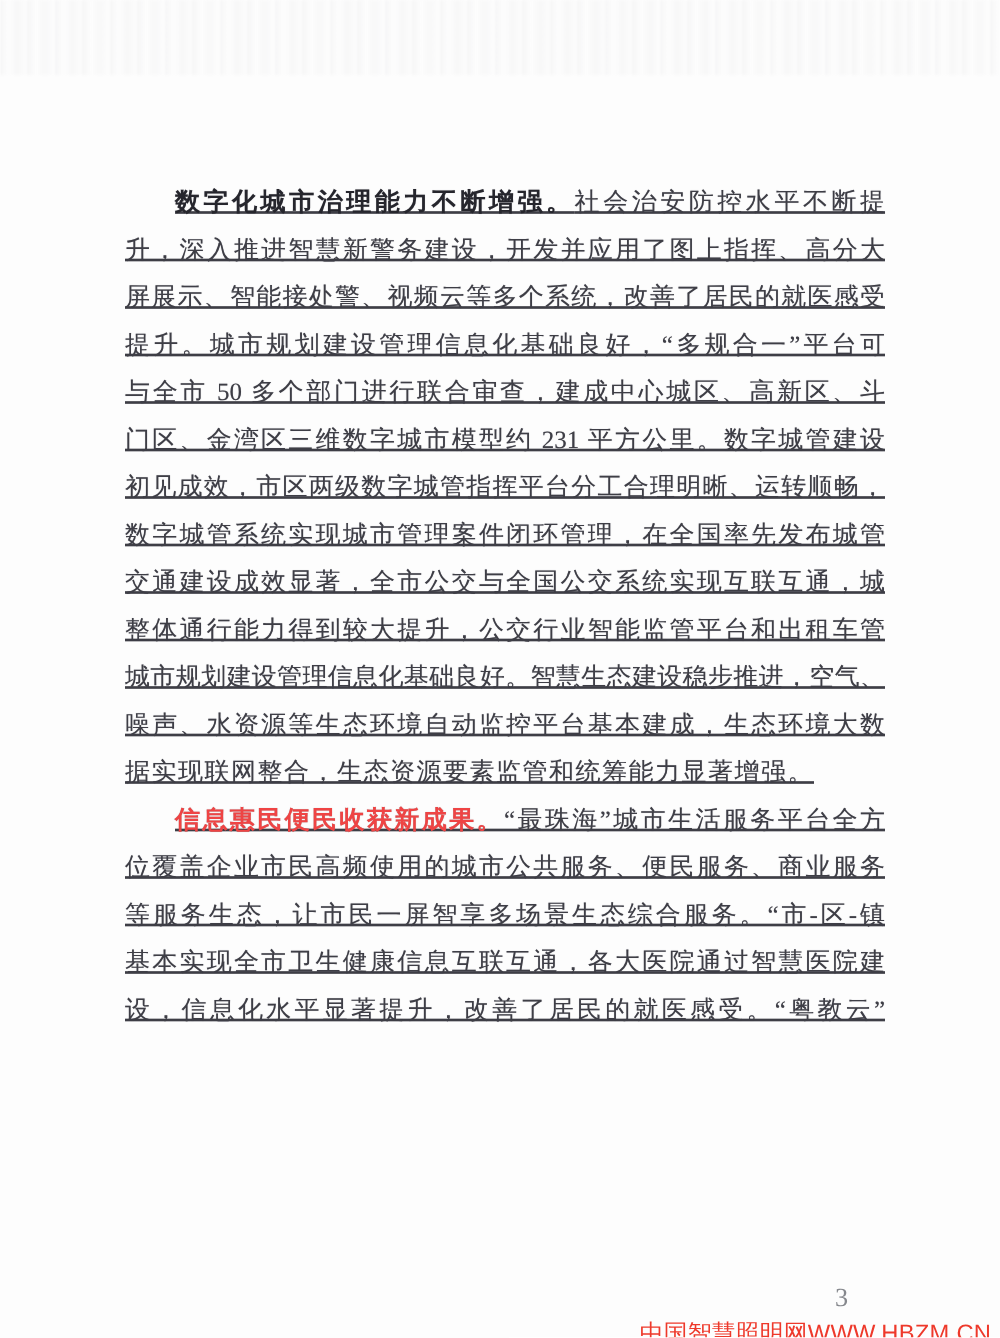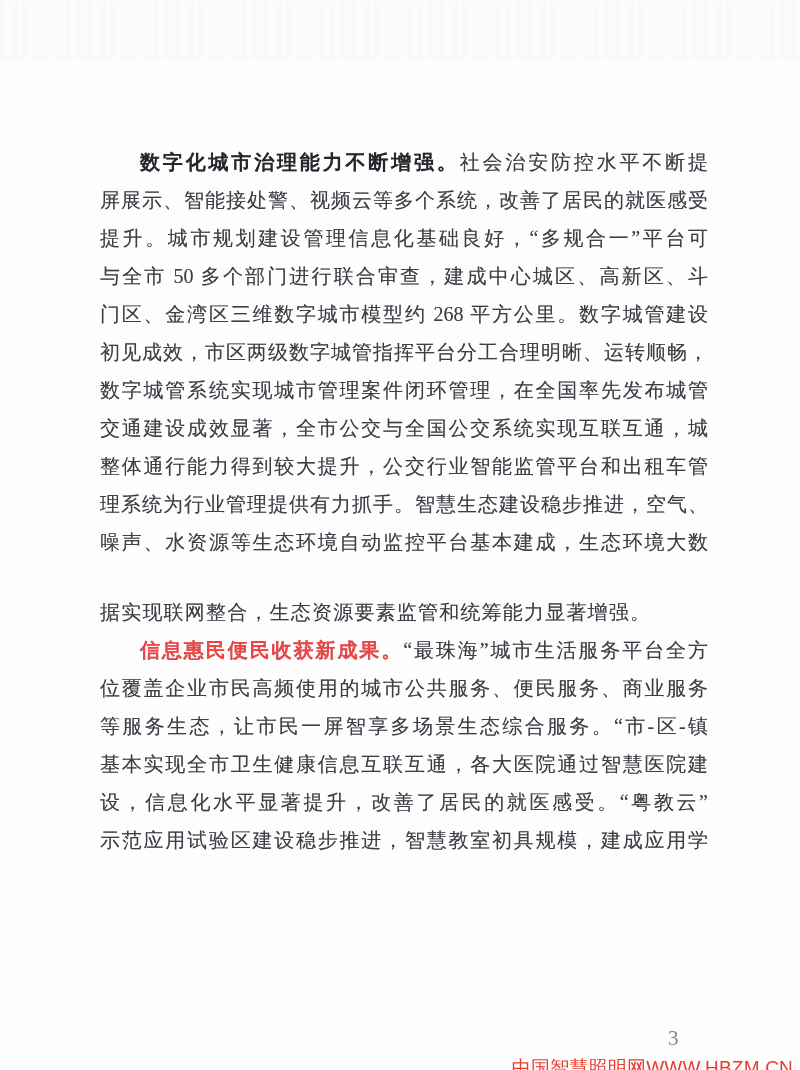--- a/index.html
+++ b/index.html
@@ -34,28 +34,28 @@
     color: #3e3e46;
     font-size: 20px;
   }
   .line {
     height: 38px;
     line-height: 38px;
     text-align: justify;
     text-align-last: justify;
     white-space: normal;
     text-shadow: 0 0 0.6px rgba(62,62,70,0.45);
+    text-decoration: underline;
   }
   .line.indent {
     text-indent: 40px;
   }
   .line.last {
     text-align-last: left;
     letter-spacing: 1.2px;
-    margin-top: 32px;
   }
   .lead {
     font-weight: 700;
     color: #26262d;
   }
   .page-number {
     position: absolute;
     left: 668px;
     top: 1026px;
     font-family: "Liberation Serif", serif;
@@ -75,33 +75,33 @@
     letter-spacing: 0.2px;
   }
 </style>
 </head>
 <body>
 
 <div class="page" style="background: rgb(253, 253, 253);">
   <div class="scan-noise"></div>
   <div class="text-block" id="text-block" style="color: rgb(62, 62, 70);">
       <div class="line indent"><span class="lead" style="color: rgb(38, 38, 45);">数字化城市治理能力不断增强。</span><span>社会治安防控水平不断提</span></div>
+      <div class="line"><span>升，深入推进智慧新警务建设，开发并应用了图上指挥、高分大</span></div>
       <div class="line"><span>屏展示、智能接处警、视频云等多个系统，改善了居民的就医感受</span></div>
       <div class="line"><span>提升。城市规划建设管理信息化基础良好，“多规合一”平台可</span></div>
       <div class="line"><span>与全市 50 多个部门进行联合审查，建成中心城区、高新区、斗</span></div>
-      <div class="line"><span>门区、金湾区三维数字城市模型约 268 平方公里。数字城管建设</span></div>
+      <div class="line"><span>门区、金湾区三维数字城市模型约 231 平方公里。数字城管建设</span></div>
       <div class="line"><span>初见成效，市区两级数字城管指挥平台分工合理明晰、运转顺畅，</span></div>
       <div class="line"><span>数字城管系统实现城市管理案件闭环管理，在全国率先发布城管</span></div>
       <div class="line"><span>交通建设成效显著，全市公交与全国公交系统实现互联互通，城</span></div>
       <div class="line"><span>整体通行能力得到较大提升，公交行业智能监管平台和出租车管</span></div>
-      <div class="line"><span>理系统为行业管理提供有力抓手。智慧生态建设稳步推进，空气、</span></div>
+      <div class="line"><span>城市规划建设管理信息化基础良好。智慧生态建设稳步推进，空气、</span></div>
       <div class="line"><span>噪声、水资源等生态环境自动监控平台基本建成，生态环境大数</span></div>
       <div class="line last"><span>据实现联网整合，生态资源要素监管和统筹能力显著增强。</span></div>
       <div class="line indent"><span class="lead" style="color: #ef4444;">信息惠民便民收获新成果。</span><span>“最珠海”城市生活服务平台全方</span></div>
       <div class="line"><span>位覆盖企业市民高频使用的城市公共服务、便民服务、商业服务</span></div>
       <div class="line"><span>等服务生态，让市民一屏智享多场景生态综合服务。“市-区-镇</span></div>
       <div class="line"><span>基本实现全市卫生健康信息互联互通，各大医院通过智慧医院建</span></div>
       <div class="line"><span>设，信息化水平显著提升，改善了居民的就医感受。“粤教云”</span></div>
-      <div class="line"><span>示范应用试验区建设稳步推进，智慧教室初具规模，建成应用学</span></div>
     </div>
   <div class="page-number">3</div>
   <div class="watermark" style="color: rgb(238, 57, 43); margin-top: 32px;">中国智慧照明网WWW.HBZM.CN</div>
 </div>
 
 </body></html>

